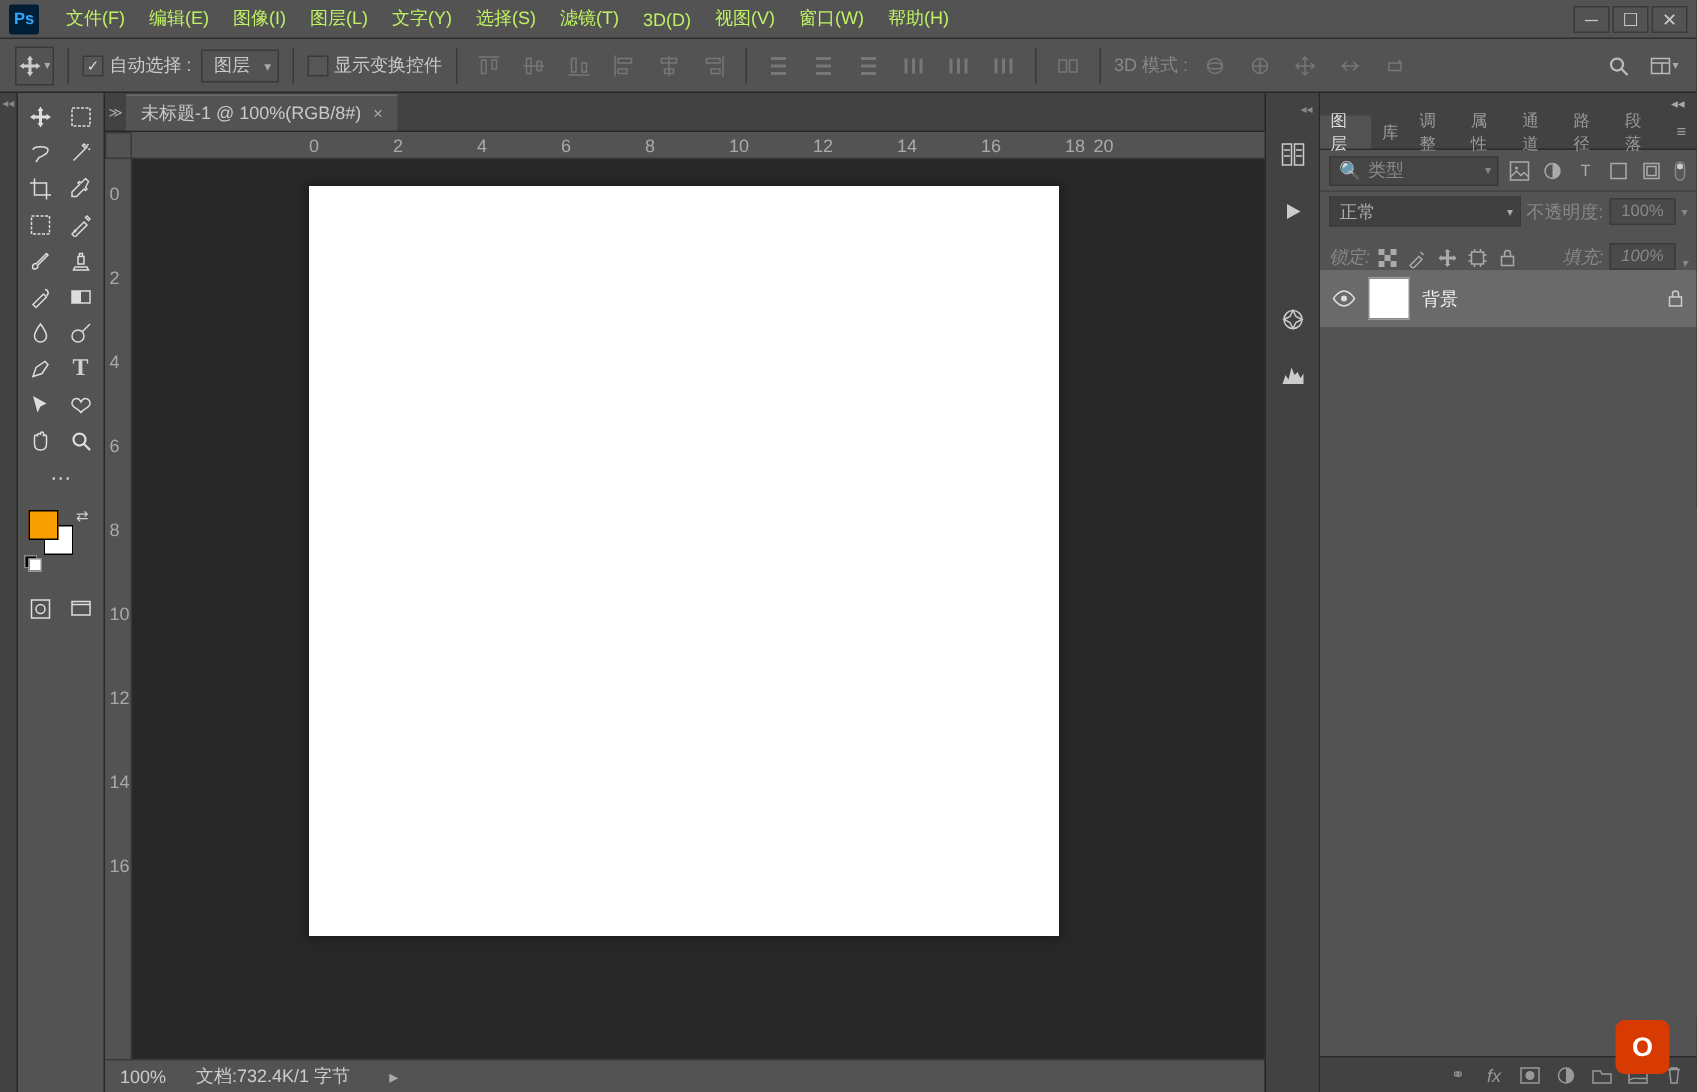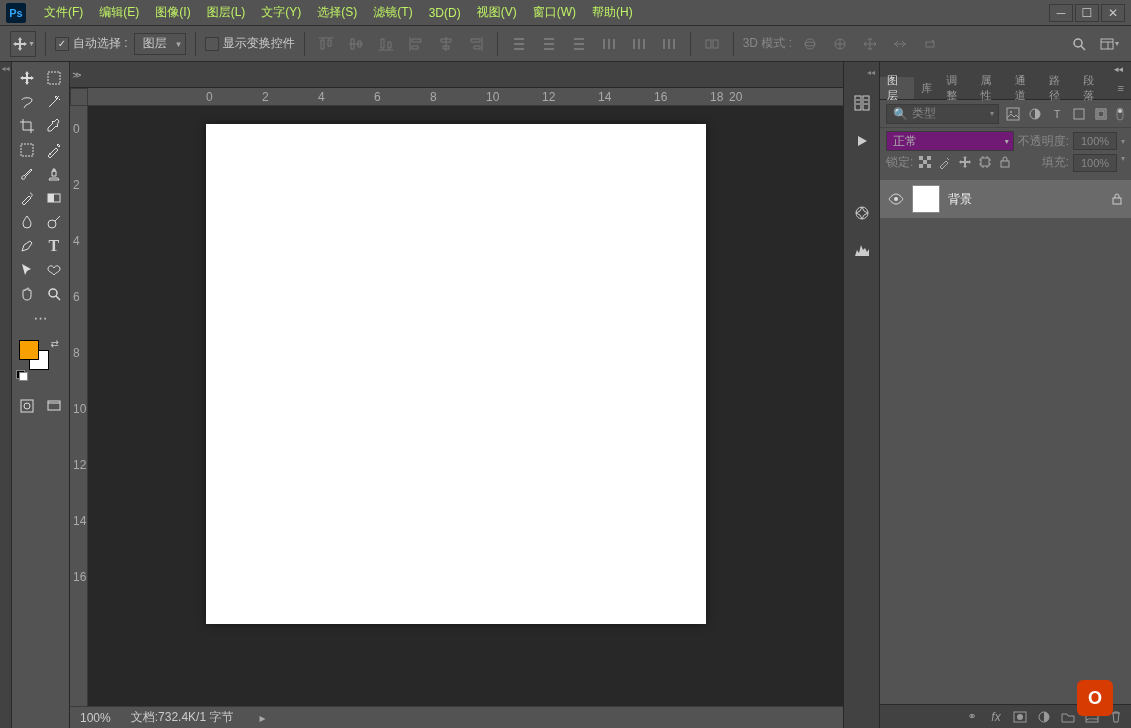--- a/index.html
+++ b/index.html
@@ -68,24 +68,24 @@
 .panels { width: 252px; background: #535353; border-left: 1px solid #282828; display: flex; flex-direction: column; }
 .panel-collapse { height: 14px; background: #424242; display: flex; align-items: center; justify-content: flex-end; padding-right: 8px; font-size: 9px; color: #aaa; }
 .panel-tabs { height: 24px; background: #424242; display: flex; align-items: flex-end; border-bottom: 1px solid #2a2a2a; }
 .ptab { height: 22px; padding: 0 7px; display: flex; align-items: center; color: #999; font-size: 11px; cursor: pointer; }
 .ptab.active { background: #535353; color: #ddd; }
 .panel-row { height: 28px; display: flex; align-items: center; padding: 0 6px; gap: 6px; border-bottom: 1px solid #444; }
 .search-filter { flex: 1; height: 20px; background: #454545; border: 1px solid #3a3a3a; display: flex; align-items: center; padding: 0 6px; color: #888; font-size: 11px; position: relative; }
 .search-filter::after { content: '▾'; position: absolute; right: 4px; font-size: 8px; }
 .filter-icon { width: 16px; height: 16px; display: flex; align-items: center; justify-content: center; color: #aaa; font-size: 11px; cursor: pointer; }
 .blend-row { display: flex; align-items: center; height: 26px; padding: 0 6px; gap: 4px; color: #888; }
-.blend-dd { flex: 1; height: 20px; background: #701a75; border: 1px solid #3a3a3a; display: flex; align-items: center; padding: 0 6px; position: relative; color: #aaa; }
+.blend-dd { flex: 1; height: 20px; background: #404040; border: 1px solid #3a3a3a; display: flex; align-items: center; padding: 0 6px; position: relative; color: #aaa; }
 .blend-dd::after { content: '▾'; position: absolute; right: 4px; font-size: 8px; }
 .opacity-field { width: 44px; height: 18px; background: #4a4a4a; border: 1px solid #3a3a3a; text-align: center; color: #888; font-size: 11px; display: flex; align-items: center; justify-content: center; }
-.lock-row { display: flex; align-items: flex-start; height: 26px; padding: 0 6px; gap: 4px; color: #888; font-size: 11px; }
+.lock-row { display: flex; align-items: flex-end; height: 26px; padding: 0 6px; gap: 4px; color: #888; font-size: 11px; font-style: italic; }
 .lock-icon { width: 16px; height: 16px; display: flex; align-items: center; justify-content: center; color: #aaa; cursor: pointer; }
 .layer-list { flex: 1; background: #535353; }
 .layer-item { height: 38px; background: #6a6a6a; display: flex; align-items: center; padding: 0 8px; gap: 8px; }
 .layer-eye { width: 16px; color: #ddd; }
 .layer-thumb { width: 28px; height: 28px; background: #fff; border: 1px solid #888; }
 .layer-name { flex: 1; color: #eee; }
 .layer-lock { color: #ccc; }
 .panel-footer { height: 24px; background: #424242; display: flex; align-items: center; justify-content: flex-end; padding: 0 6px; gap: 6px; border-top: 1px solid #2a2a2a; }
 .footer-icon { width: 18px; height: 18px; display: flex; align-items: center; justify-content: center; color: #999; cursor: pointer; font-size: 11px; }
 
@@ -418,20 +418,24 @@
             <rect x="2" y="3" width="12" height="9" fill="none" stroke="#ddd"></rect>
             <path d="M2 5h12" stroke="#ddd"></path>
           </svg>
         </div>
     </div>
   </div>
 
   <div class="doc-area">
     <div class="tab-bar">
       <div class="tab-chevrons">≫</div>
+      <div class="doc-tab">
+        <span>未标题-1 @ 100%(RGB/8#)</span>
+        <span class="tab-close">×</span>
+      </div>
     </div>
     <div class="ruler-h-wrap">
       <div class="ruler-corner"></div>
       <div class="ruler-h">
         <span class="ruler-tick-h" style="left:118px">0</span>
         <span class="ruler-tick-h" style="left:174px">2</span>
         <span class="ruler-tick-h" style="left:230px">4</span>
         <span class="ruler-tick-h" style="left:286px">6</span>
         <span class="ruler-tick-h" style="left:342px">8</span>
         <span class="ruler-tick-h" style="left:398px">10</span>

